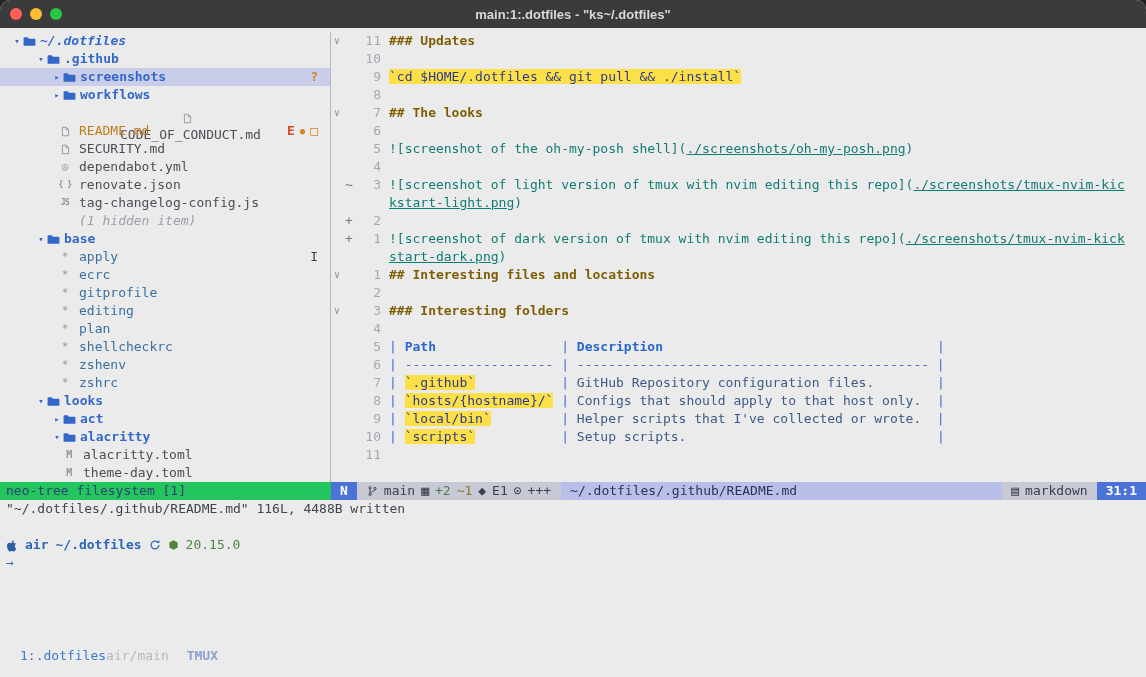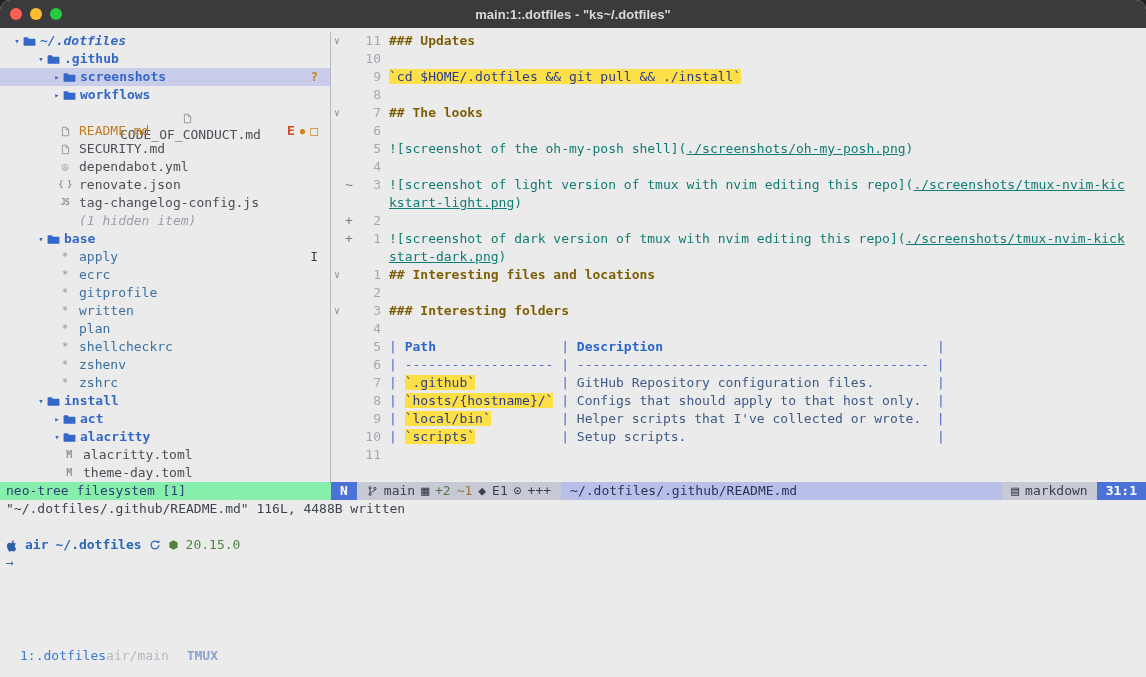--- a/index.html
+++ b/index.html
@@ -51,21 +51,21 @@
   .cursor{display:inline-block;width:7px;height:13px;background:#2b3f77;vertical-align:-2px;}
   .h{color:#7e5e04;font-weight:bold;}
   .code,.cc{color:#2b3a8e;background:#fde047;}
   .lk{color:#0f7c74;}
   .url{color:#0f7c74;text-decoration:underline;}
   .pp{color:#4a6ad4;}
   .th{color:#2a66cc;font-weight:bold;margin-top:8px;}
   .cl{color:#3c5a86;}
   
   .statusrow{flex:0 0 18px;display:flex;height:18px;line-height:18px;}
-  .neotree-status{width:331px;flex:0 0 331px;background:#86efac;color:#2e4370;
+  .neotree-status{width:331px;flex:0 0 331px;background:#22c55e;color:#2e4370;
     padding-left:6px;box-sizing:border-box;}
   .statusline{flex:1;display:flex;background:#c7cad4;color:#39404e;}
   .seg{display:flex;align-items:center;}
   .seg.mode{background:#4b72d6;color:#fff;font-weight:bold;padding:0 9px;}
   .seg.git{padding:0 10px;gap:6px;}
   .seg.git .ic{display:inline-flex;align-items:center;}
   .diff-add{color:#4c7a4c;}
   .diff-chg{color:#9a7434;}
   .seg.file{flex:1;background:#b8bfe9;color:#2b3558;padding:0 9px;}
   .seg.ft{padding:0 9px;gap:6px;}
@@ -135,28 +135,28 @@
           <div class="nt-row k-file" style="padding-left: 51px;"><span class="fsp"></span><span class="fico fi"><span>◎</span></span><span class="lbl">dependabot.yml</span></div>
           <div class="nt-row k-file" style="padding-left: 51px;"><span class="fsp"></span><span class="fico fi"><span class="tiny">{ }</span></span><span class="lbl">renovate.json</span></div>
           <div class="nt-row k-file" style="padding-left: 51px;"><span class="fsp"></span><span class="fico fi"><span class="tiny">JS</span></span><span class="lbl">tag-changelog-config.js</span></div>
           <div class="nt-row k-note" style="padding-left: 51px;"><span class="fsp"></span><span class="fico fi"></span><span class="lbl">(1 hidden item)</span></div>
           <div class="nt-row k-folder" style="padding-left: 35px;"><span class="chev">▾</span><span class="fico"><svg viewBox="0 0 16 16" width="13" height="13">
                 <path fill="currentColor" d="M1.5 2.8h4.3l1.5 1.7h7.2c.4 0 .8.3.8.8v7.2c0 .4-.3.8-.8.8H1.5c-.4 0-.8-.3-.8-.8V3.6c0-.5.3-.8.8-.8z"></path>
               </svg></span><span class="lbl">base</span></div>
           <div class="nt-row k-file shellfile" style="padding-left: 51px;"><span class="fsp"></span><span class="fico fi"><span>*</span></span><span class="lbl">apply</span><span class="badges"><span class="b-plain">I</span></span></div>
           <div class="nt-row k-file shellfile" style="padding-left: 51px;"><span class="fsp"></span><span class="fico fi"><span>*</span></span><span class="lbl">ecrc</span></div>
           <div class="nt-row k-file shellfile" style="padding-left: 51px;"><span class="fsp"></span><span class="fico fi"><span>*</span></span><span class="lbl">gitprofile</span></div>
-          <div class="nt-row k-file shellfile" style="padding-left: 51px;"><span class="fsp"></span><span class="fico fi"><span>*</span></span><span class="lbl">written</span></div>
+          <div class="nt-row k-file shellfile" style="padding-left: 51px;"><span class="fsp"></span><span class="fico fi"><span>*</span></span><span class="lbl">editing</span></div>
           <div class="nt-row k-file shellfile" style="padding-left: 51px;"><span class="fsp"></span><span class="fico fi"><span>*</span></span><span class="lbl">plan</span></div>
           <div class="nt-row k-file shellfile" style="padding-left: 51px;"><span class="fsp"></span><span class="fico fi"><span>*</span></span><span class="lbl">shellcheckrc</span></div>
           <div class="nt-row k-file shellfile" style="padding-left: 51px;"><span class="fsp"></span><span class="fico fi"><span>*</span></span><span class="lbl">zshenv</span></div>
           <div class="nt-row k-file shellfile" style="padding-left: 51px;"><span class="fsp"></span><span class="fico fi"><span>*</span></span><span class="lbl">zshrc</span></div>
           <div class="nt-row k-folder" style="padding-left: 35px;"><span class="chev">▾</span><span class="fico"><svg viewBox="0 0 16 16" width="13" height="13">
                 <path fill="currentColor" d="M1.5 2.8h4.3l1.5 1.7h7.2c.4 0 .8.3.8.8v7.2c0 .4-.3.8-.8.8H1.5c-.4 0-.8-.3-.8-.8V3.6c0-.5.3-.8.8-.8z"></path>
-              </svg></span><span class="lbl">install</span></div>
+              </svg></span><span class="lbl">looks</span></div>
           <div class="nt-row k-folder" style="padding-left: 51px;"><span class="chev">▸</span><span class="fico"><svg viewBox="0 0 16 16" width="13" height="13">
                 <path fill="currentColor" d="M1.5 2.8h4.3l1.5 1.7h7.2c.4 0 .8.3.8.8v7.2c0 .4-.3.8-.8.8H1.5c-.4 0-.8-.3-.8-.8V3.6c0-.5.3-.8.8-.8z"></path>
               </svg></span><span class="lbl">act</span></div>
           <div class="nt-row k-folder" style="padding-left: 51px;"><span class="chev">▾</span><span class="fico"><svg viewBox="0 0 16 16" width="13" height="13">
                 <path fill="currentColor" d="M1.5 2.8h4.3l1.5 1.7h7.2c.4 0 .8.3.8.8v7.2c0 .4-.3.8-.8.8H1.5c-.4 0-.8-.3-.8-.8V3.6c0-.5.3-.8.8-.8z"></path>
               </svg></span><span class="lbl">alacritty</span></div>
           <div class="nt-row k-file" style="padding-left: 55px;"><span class="fsp"></span><span class="fico fi"><span class="tiny" style="font-size:10px">M</span></span><span class="lbl">alacritty.toml</span></div>
           <div class="nt-row k-file" style="padding-left: 55px;"><span class="fsp"></span><span class="fico fi"><span class="tiny" style="font-size:10px">M</span></span><span class="lbl">theme-day.toml</span></div>
         </div>
       <div class="editor" id="editor">

